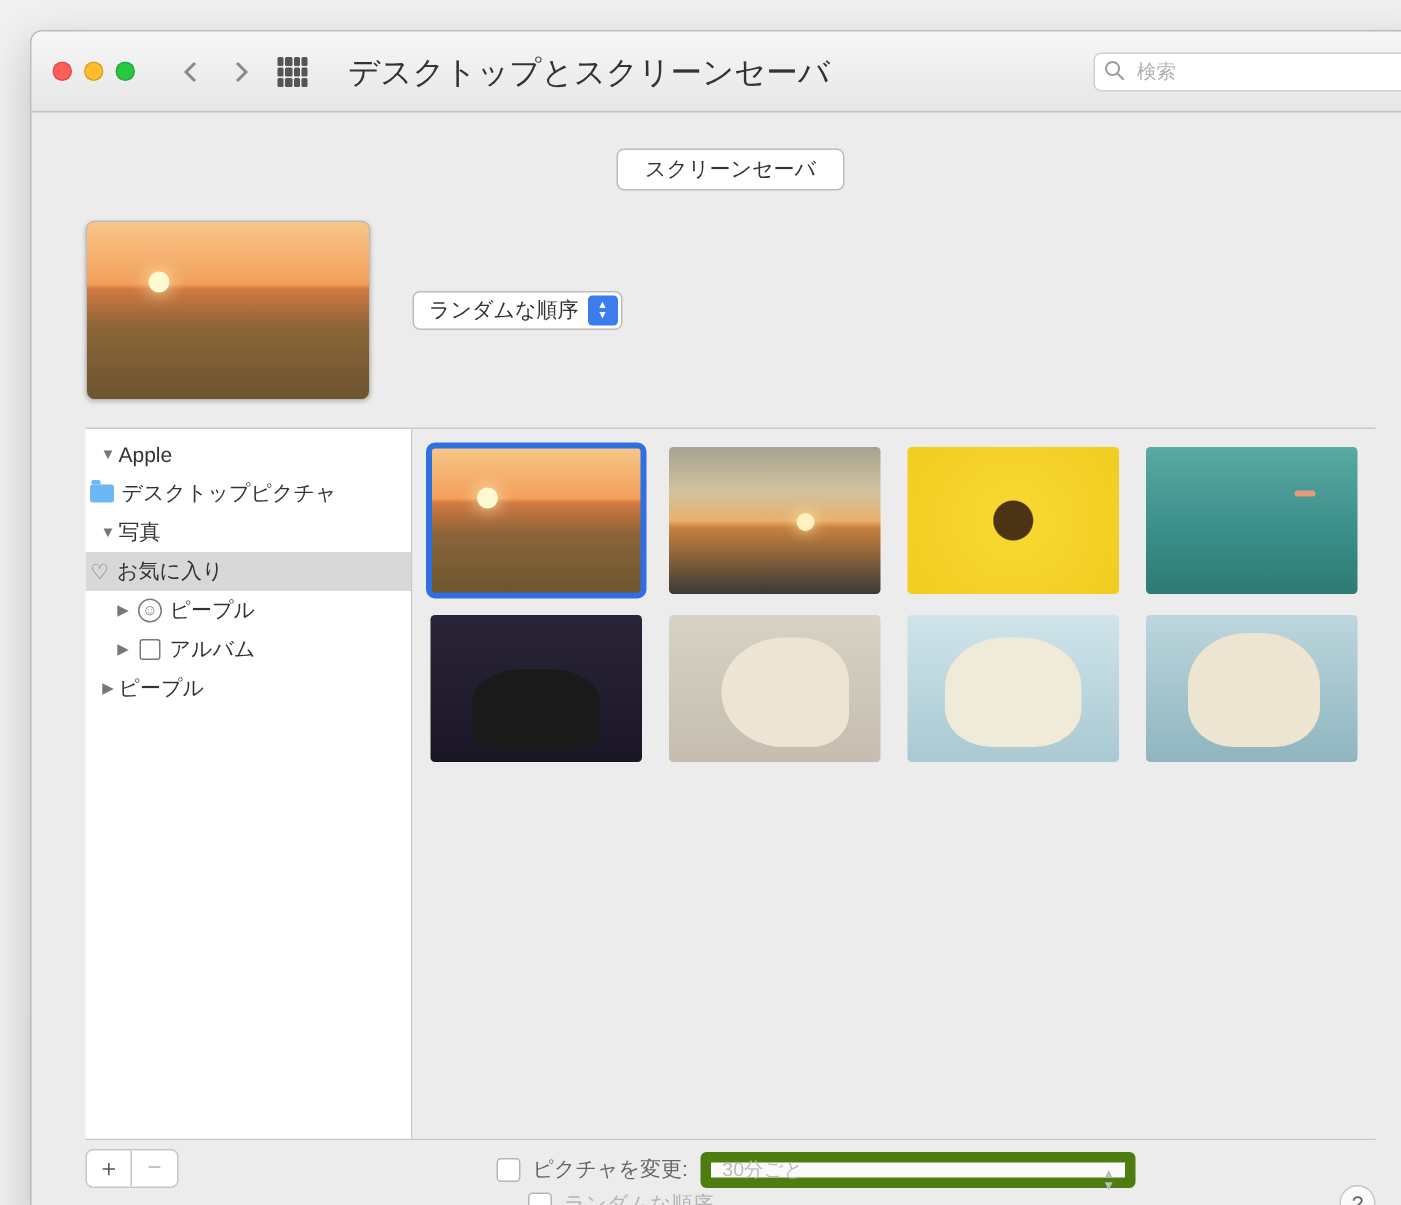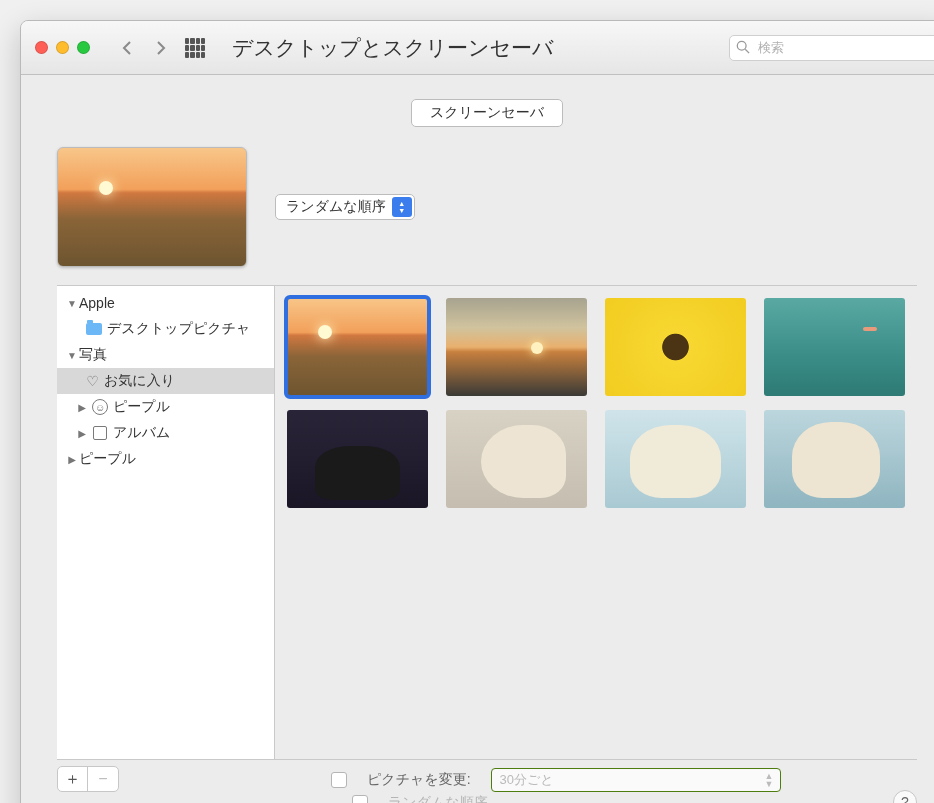--- a/index.html
+++ b/index.html
@@ -35,36 +35,36 @@
 .disclosure{width:14px;display:inline-flex;justify-content:center;color:#777;font-size:10px}
 .sicon2{width:18px;height:18px;display:inline-flex;align-items:center;justify-content:center;margin:0 4px 0 2px}
 .folder{width:16px;height:12px;background:#6cb7f5;border-radius:2px;position:relative}
 .folder:before{content:"";position:absolute;top:-3px;left:1px;width:6px;height:3px;background:#6cb7f5;border-radius:1px 1px 0 0}
 .colorwheel{width:16px;height:16px;border-radius:50%;background:conic-gradient(red,yellow,lime,cyan,blue,magenta,red)}
 .hearto{width:15px;height:15px;color:#7a7a7a;font-size:14px;display:flex;align-items:center;justify-content:center}
 .people{width:16px;height:16px;border:1.5px solid #7a7a7a;border-radius:50%;display:flex;align-items:center;justify-content:center;font-size:10px;color:#7a7a7a}
 .share{width:16px;height:12px;border:1.5px solid #7a7a7a;border-radius:2px;position:relative}
 .album{width:14px;height:14px;border:1.5px solid #7a7a7a;border-radius:2px}
 .lvl1{padding-left:8px}
-.lvl2{padding-left:26px}
+.lvl2{}
 .lvl2b{padding-left:18px}
 .gallery{flex:1;background:#ececec;padding:12px;display:grid;grid-template-columns:repeat(4,1fr);grid-template-rows:repeat(2,98px);gap:14px 18px;align-content:start}
 .thumb{border-radius:3px;overflow:hidden;position:relative;cursor:pointer}
 .thumb.sel{outline:4px solid #2f6fe0;outline-offset:-1px}
 .bottombar{display:flex;align-items:flex-start;padding:6px 36px 0;gap:12px}
 .pm{display:flex;border:1px solid #c7c7c7;border-radius:5px;overflow:hidden;background:#fff}
 .pmbtn{width:30px;height:24px;display:flex;align-items:center;justify-content:center;font-size:16px;color:#555;border-right:1px solid #c7c7c7;cursor:pointer}
 .pmbtn:last-child{border-right:none;color:#bbb}
 .opts{margin-left:200px;flex:1}
-.optrow{display:flex;align-items:center;gap:20px;margin:2px 0}
+.optrow{display:flex;align-items:center;gap:8px;margin:2px 0}
 .optrow2{margin-left:21px}
 .chk{width:16px;height:16px;border:1px solid #b5b5b5;border-radius:3px;background:#fff}
 .optlbl{font-size:14px;color:#666}
 .optlbl.dis{color:#b5b5b5}
-.widecombo{flex:1;max-width:290px;height:24px;border:1px solid #4d7c0f;border-radius:4px;background:#fafafa;padding:0 24px 0 8px;font-size:13px;color:#bbb;position:relative;display:flex;align-items:center}
+.widecombo{flex:1;max-width:290px;height:24px;border:7px solid #4d7c0f;border-radius:4px;background:#fafafa;padding:0 24px 0 8px;font-size:13px;color:#bbb;position:relative;display:flex;align-items:center}
 .widecombo .ar2{position:absolute;right:6px;top:3px;font-size:9px;color:#bbb;display:flex;flex-direction:column;line-height:8px}
 .help{width:24px;height:24px;border:1px solid #c7c7c7;border-radius:50%;background:#fafafa;display:flex;align-items:center;justify-content:center;color:#666;font-size:14px;margin-left:auto;align-self:flex-end;cursor:pointer}
 
 .sc-sunset{background:linear-gradient(#f8c689 0%,#f2a05a 35%,#d17840 38%,#8a6438 60%,#6d5530 100%)}
 .sc-sunset:after{content:"";position:absolute;left:22%;top:28%;width:14px;height:14px;background:#fffad1;border-radius:50%;box-shadow:0 0 12px #fff4c0}
 .sc-sunset2{background:linear-gradient(#a7a38f 0%,#d0c39e 30%,#e9b06e 50%,#c7803e 55%,#3a3a36 100%)}
 .sc-sunset2:after{content:"";position:absolute;left:60%;top:45%;width:12px;height:12px;background:#fff2c0;border-radius:50%;box-shadow:0 0 10px #ffeaa0}
 .sc-flower{background:radial-gradient(circle at 50% 50%,#4a3414 0%,#4a3414 15%,#f7d730 16%,#f2cc20 100%)}
 .sc-sea{background:linear-gradient(#5aa9a3,#3a8d87 60%,#2e7a74)}
 .sc-sea:after{content:"";position:absolute;right:20%;top:30%;width:14px;height:4px;background:#e89a7a;border-radius:2px}

